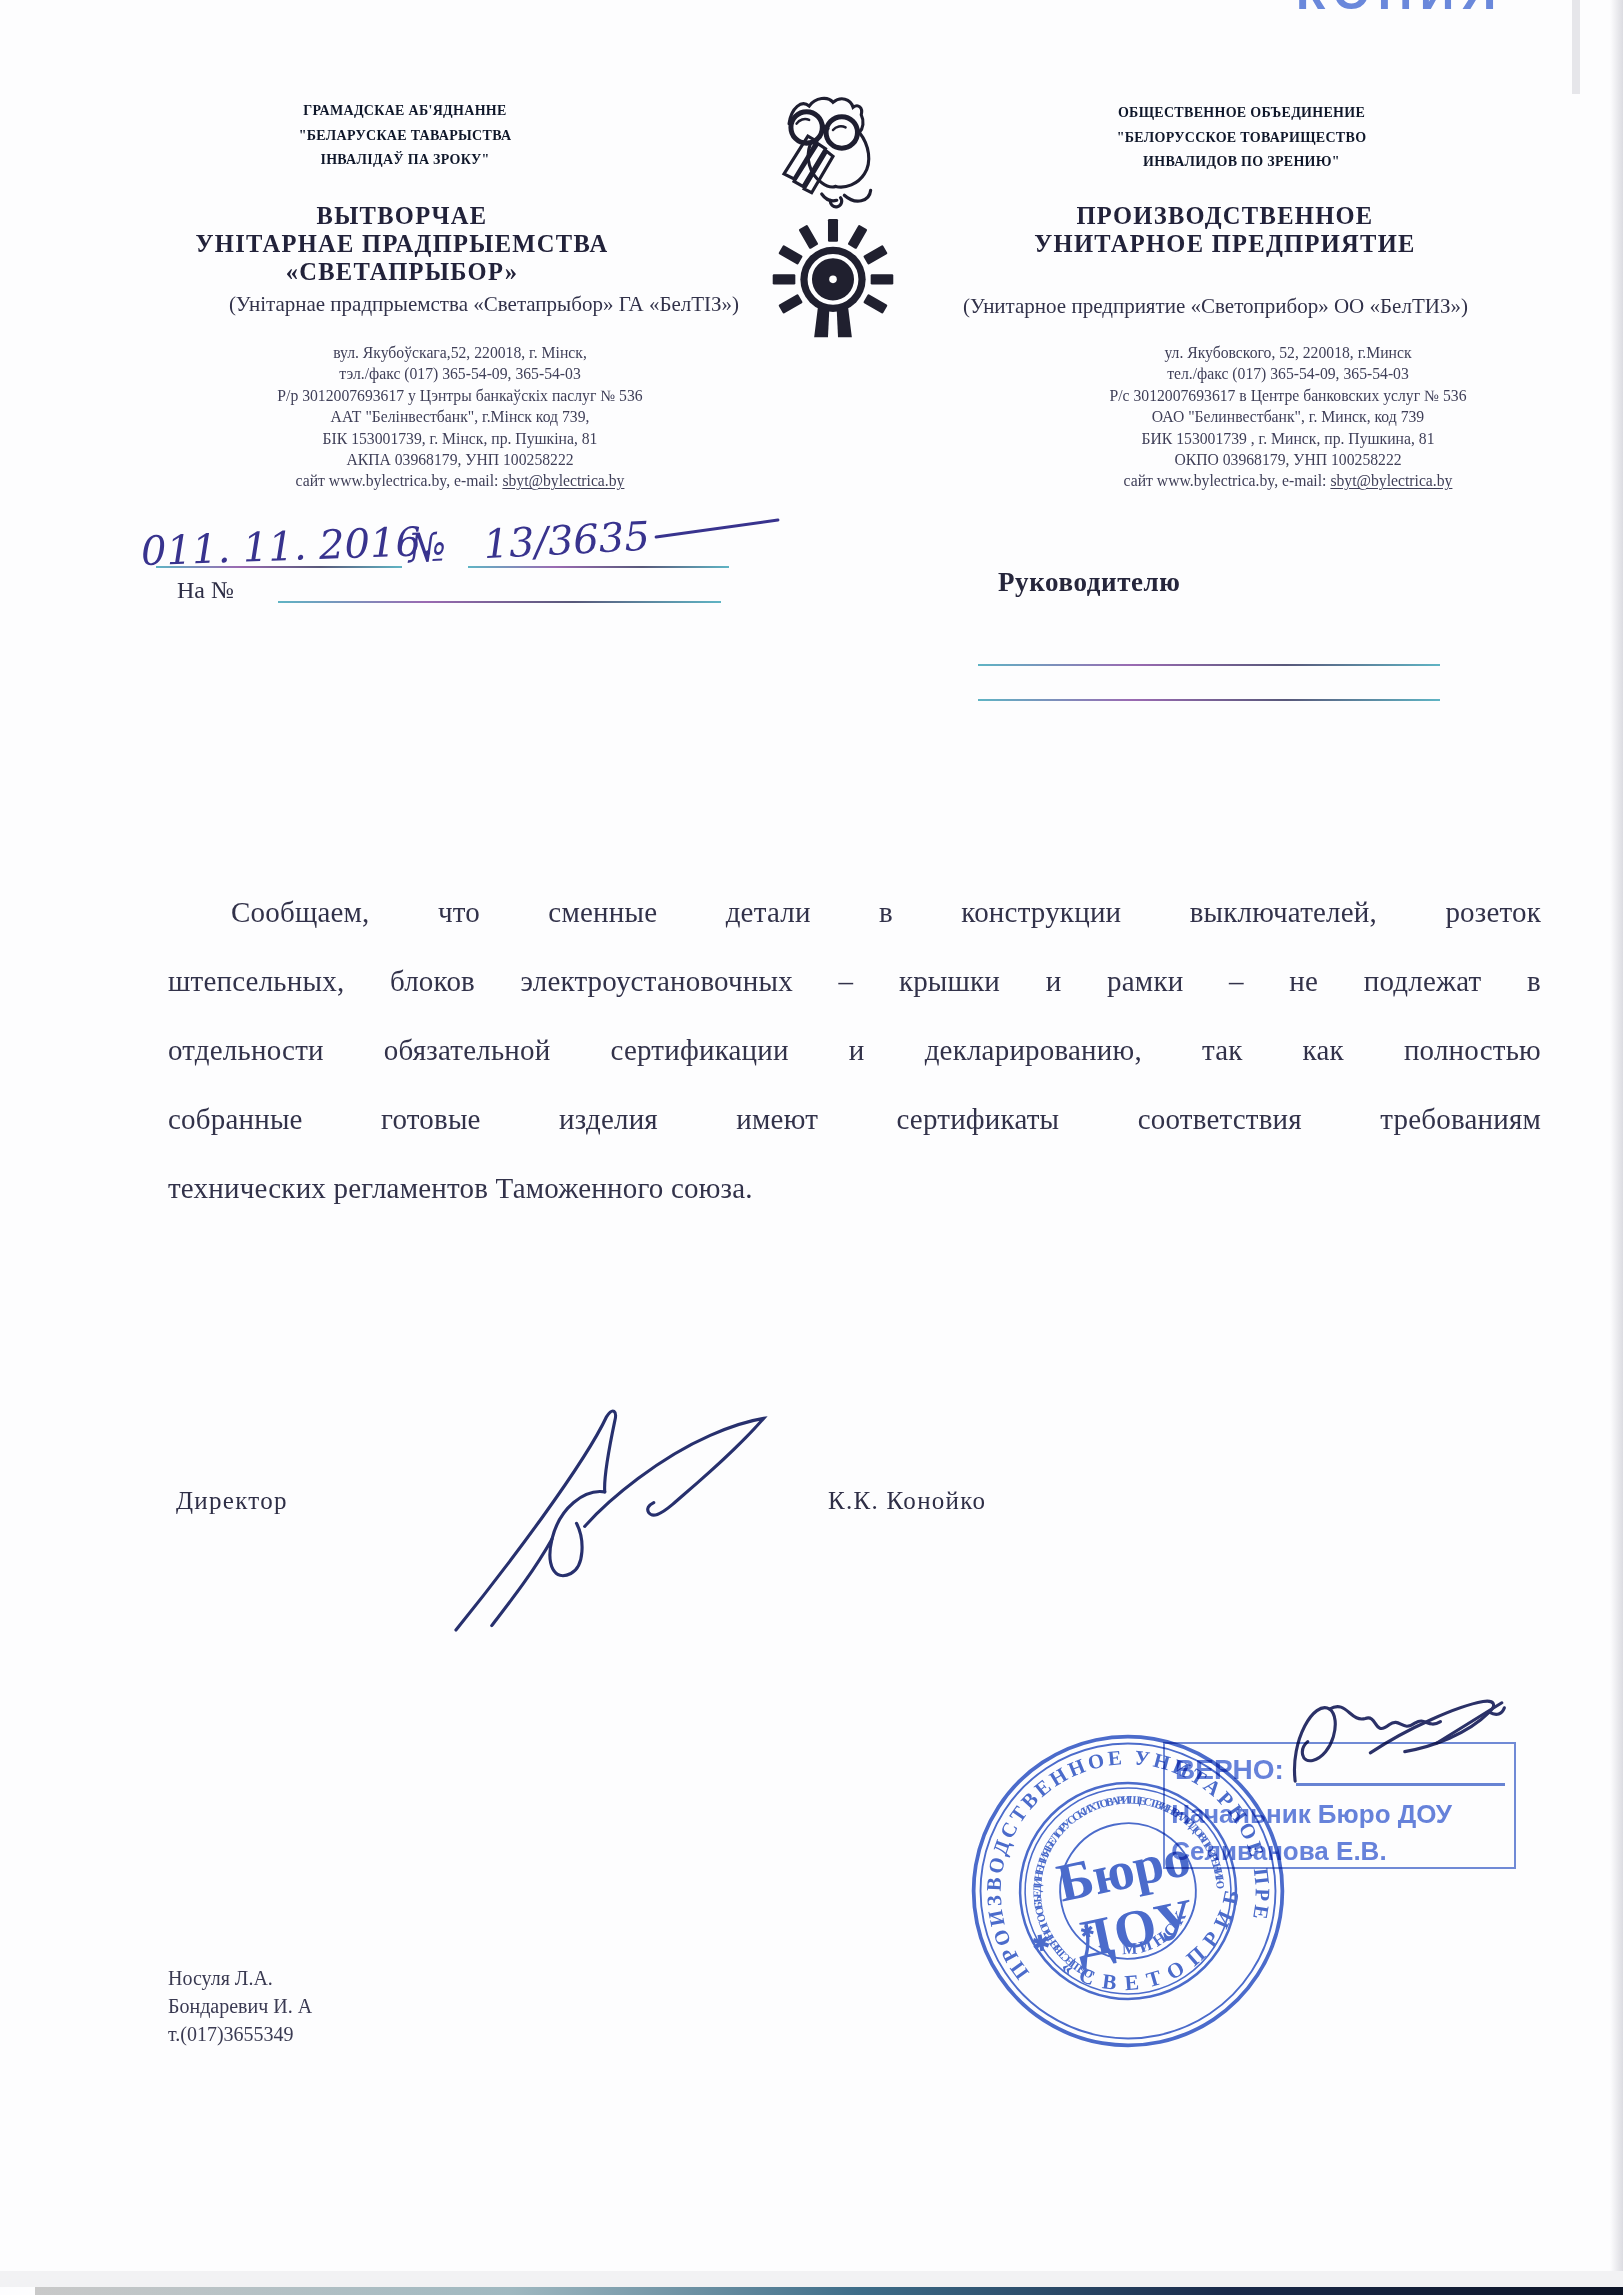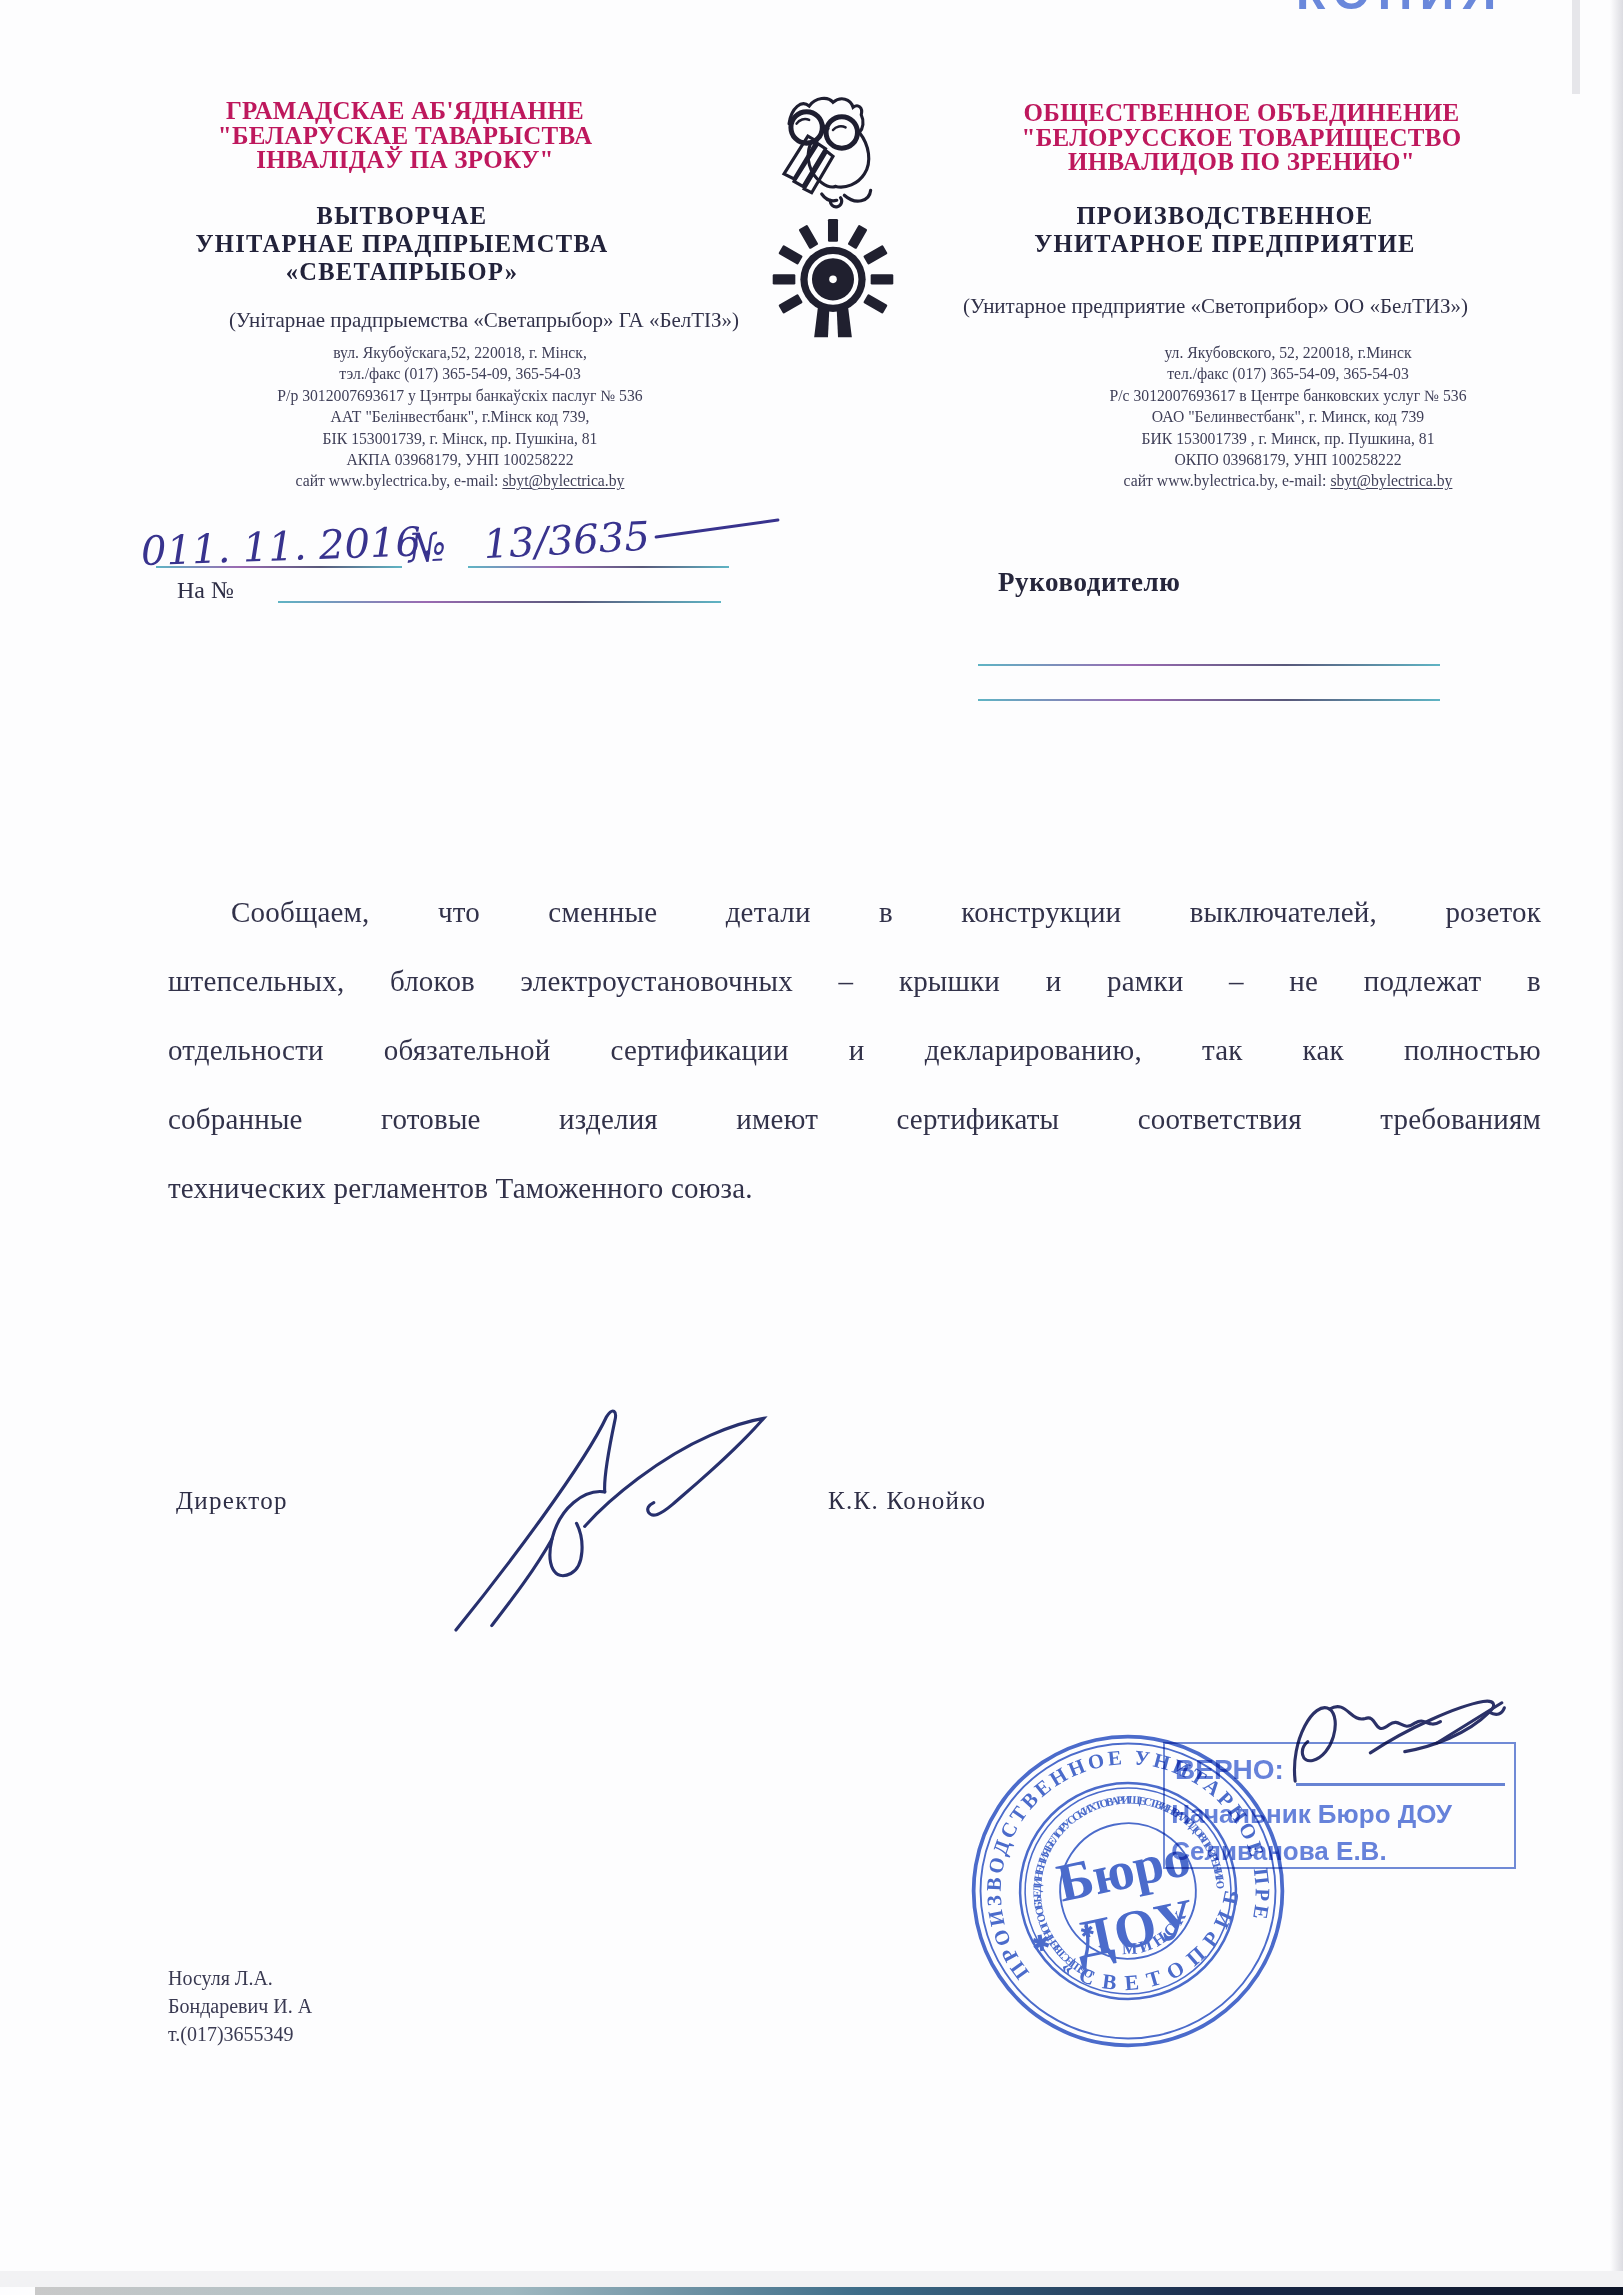--- a/index.html
+++ b/index.html
@@ -2,22 +2,22 @@
 <html style="font-size:10px"><head>
 <meta charset="utf-8">
 <style>
   html,body{margin:0;padding:0;background:#8a8a8e;}
   .page{
     position:relative; width:1624px; height:2295px; margin:0 auto;
     background:#fdfdfe; overflow:hidden;
     font-family:"Liberation Serif", serif; color:#2e2e42;
   }
   
-  .org{position:absolute; text-align:center; font-weight:bold; font-size:25px;
-       line-height:24.5px; color:#be185d; letter-spacing:0.3px;}
+  .org{position:absolute; text-align:center; font-weight:bold; font-size:14px;
+       line-height:24.5px; color:#0f172a; letter-spacing:0.3px;}
   .ent{position:absolute; text-align:center; font-weight:bold; font-size:24.5px;
        line-height:28px; color:#22223a; letter-spacing:1.3px;}
   .sub{position:absolute; text-align:center; font-size:21px; color:#32324a;}
   .addr{position:absolute; text-align:center; font-size:15.7px; line-height:21.4px; color:#3f3f58;}
   .addr .email{text-decoration:underline; text-underline-offset:1.9px;}
   .logo{position:absolute; left:770px; top:91px;}
   
   .hand{position:absolute; font-family:"DejaVu Serif", serif; font-style:italic;
         color:#38338e; white-space:nowrap;}
   .rule{position:absolute; height:1.9px;
@@ -66,21 +66,21 @@
   <div class="org" style="left:157px;top:99px;width:496px;">
     <div>ГРАМАДСКАЕ АБ'ЯДНАННЕ</div>
     <div>"БЕЛАРУСКАЕ ТАВАРЫСТВА</div>
     <div>ІНВАЛІДАЎ ПА ЗРОКУ"</div>
   </div>
   <div class="ent" style="left:119px;top:202px;width:566px;">
     <div>ВЫТВОРЧАЕ</div>
     <div>УНІТАРНАЕ ПРАДПРЫЕМСТВА</div>
     <div>«СВЕТАПРЫБОР»</div>
   </div>
-  <div class="sub" style="left:170px;top:308px;width:628px;">(Унітарнае прадпрыемства «Светапрыбор» ГА «БелТІЗ»)</div>
+  <div class="sub" style="left:170px;top:292px;width:628px;">(Унітарнае прадпрыемства «Светапрыбор» ГА «БелТІЗ»)</div>
   <div class="addr" style="left:177px;top:342px;width:566px;">
     <div>вул. Якубоўскага,52, 220018, г. Мінск,</div>
     <div>тэл./факс (017) 365-54-09, 365-54-03</div>
     <div>Р/р 3012007693617 у Цэнтры банкаўскіх паслуг № 536</div>
     <div>ААТ "Белінвестбанк", г.Мінск код 739,</div>
     <div>БІК 153001739, г. Мінск, пр. Пушкіна, 81</div>
     <div>АКПА 03968179, УНП 100258222</div>
     <div><span>сайт www.bylectrica.by, e-mail: </span><span class="email">sbyt@bylectrica.by</span></div>
   </div>
 

